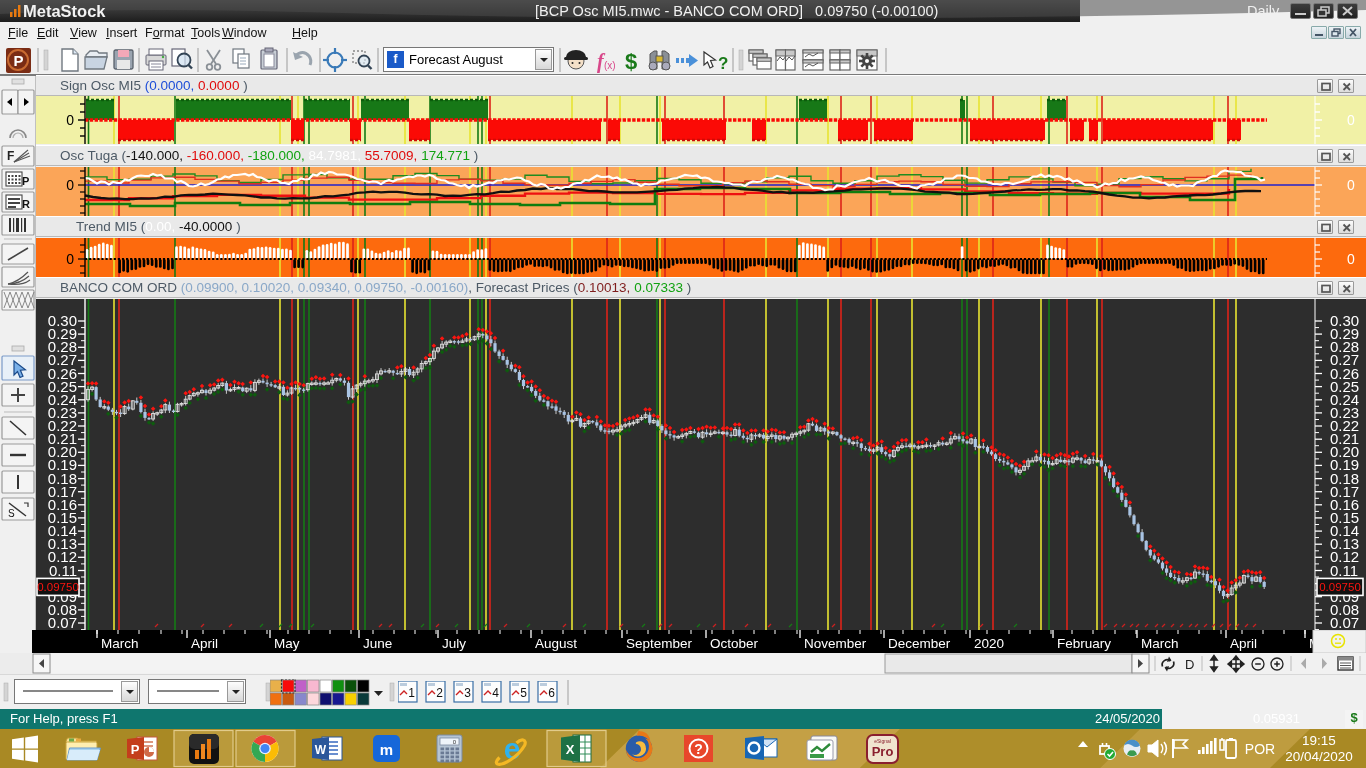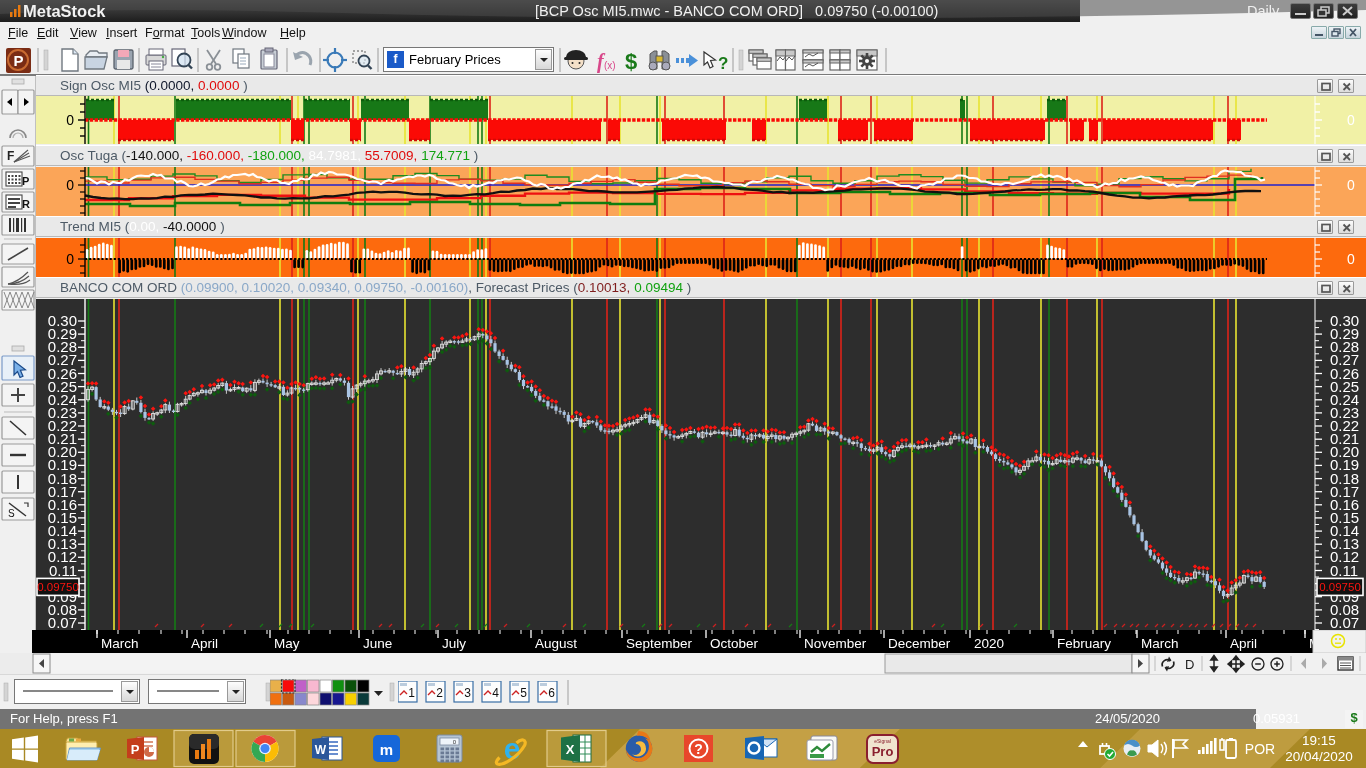--- a/index.html
+++ b/index.html
@@ -12,21 +12,21 @@
 #combo{position:absolute;left:383px;top:3px;width:171px;height:25px;background:#fff;border:1px solid #777}
 #combo .fi{position:absolute;left:3px;top:3px;width:17px;height:17px;background:#1a5ac8;color:#fff;font-size:12px;font-weight:bold;text-align:center;line-height:17px}
 #combo .ct{position:absolute;left:25px;top:4px;font-size:13px;color:#000}
 #combo .da{position:absolute;right:1px;top:1px;width:17px;height:21px;background:linear-gradient(#fdfdfd,#d8d8d8);border:1px solid #999}
 #combo .da:after{content:"";position:absolute;left:4px;top:8px;border:4px solid transparent;border-top-color:#222}
 #lefttb{left:0;top:76px;width:36px;height:554px;background:#f0f0f0;border-right:1px solid #c0c0c0;z-index:30}
 .phdr{left:36px;width:1330px;height:21px;background:#e9e9e9;border-top:1px solid #fff;border-bottom:1px solid #b8b8b8;font-size:13.5px;white-space:pre}
 .phdr>span{position:relative;top:2px}
 .pbtn{position:absolute;width:16px;height:14px;background:linear-gradient(#fcfcfc,#dcdcdc);border:1px solid #9a9a9a;border-radius:1px}
 .sname{color:#4d5a66}
-#statusbar{left:0;top:709px;width:1256px;height:20px;background:#737373;color:#fff;font-size:13px}
+#statusbar{left:0;top:709px;width:1162px;height:20px;background:#0f766e;color:#fff;font-size:13px}
 #taskbar{left:0;top:729px;width:1366px;height:39px}
 #row2{left:0;top:674px;width:1366px;height:35px;background:#f0f0f0;border-top:1px solid #d8d8d8}
 #scrollrow{left:0;top:653px;width:1366px;height:21px;background:#f1f1f1}
 .combo2{position:absolute;top:4px;height:25px;background:#fff;border:1px solid #777}
 .combo2 .da{position:absolute;right:1px;top:1px;width:17px;height:21px;background:linear-gradient(#fdfdfd,#d8d8d8);border:1px solid #999}
 .combo2 .da:after{content:"";position:absolute;left:4px;top:8px;border:4px solid transparent;border-top-color:#222}
 .wbtn{position:absolute;top:3px;width:21px;height:16px;background:linear-gradient(#3c3c3c,#222);border:1px solid #777;border-radius:2px}
 .mdibtn{position:absolute;top:4px;width:16px;height:13px;background:linear-gradient(#eef3f6,#c6d4dc);border:1px solid #8aa;border-radius:1px}
 </style></head>
 <body>
@@ -60,21 +60,21 @@
     </div>
 </div>
 <div id="menubar" class="abs">
 <span class="mitem" style="left:8px"><u>F</u>ile</span>
 <span class="mitem" style="left:37px"><u>E</u>dit</span>
 <span class="mitem" style="left:70px"><u>V</u>iew</span>
 <span class="mitem" style="left:106px"><u>I</u>nsert</span>
 <span class="mitem" style="left:145px">F<u>o</u>rmat</span>
 <span class="mitem" style="left:191px"><u>T</u>ools</span>
 <span class="mitem" style="left:222px"><u>W</u>indow</span>
-<span class="mitem" style="left:280px"><u>H</u>elp</span>
+<span class="mitem" style="left:292px"><u>H</u>elp</span>
 <div class="mdibtn" style="left:1311px"><svg width="14" height="11">
         <line x1="3" y1="8" x2="11" y2="8" stroke="#456" stroke-width="2"></line>
       </svg></div>
 <div class="mdibtn" style="left:1328px"><svg width="14" height="11">
         <rect x="5" y="2" width="6" height="4.5" fill="none" stroke="#456" stroke-width="1.4"></rect>
         <rect x="3" y="4.5" width="6" height="4.5" fill="#dde8ee" stroke="#456" stroke-width="1.4"></rect>
       </svg></div>
 <div class="mdibtn" style="left:1345px"><svg width="14" height="11">
         <path d="M4 2 L10 9 M10 2 L4 9" stroke="#456" stroke-width="1.8"></path>
       </svg></div>
@@ -200,21 +200,21 @@
           <line x1="867" y1="17" x2="861.3" y2="11.3"></line>
           <line x1="867" y1="17" x2="867.0" y2="9.0"></line>
           <line x1="867" y1="17" x2="872.7" y2="11.3"></line>
         </g>
         <circle cx="867" cy="17" r="2" fill="#fff"></circle>
       </g>
       <line x1="886" y1="4" x2="886" y2="28" stroke="#b8b8b8" stroke-width="1.5"></line>
     </svg>
 <div id="combo">
       <div class="fi">f</div>
-      <div class="ct">February Prices</div>
+      <div class="ct">Forecast August</div>
       <div class="da"></div>
     </div>
 </div>
 <div id="lefttb" class="abs"><svg width="36" height="554">
       <rect x="12" y="3" width="12" height="5" fill="#e0e0e0" stroke="#aaa" stroke-width="0.8"></rect>
       <rect x="2" y="14" width="16" height="24" fill="#f4f4f4" stroke="#999" stroke-width="1.2" rx="1"></rect>
       <rect x="18" y="14" width="16" height="24" fill="#f4f4f4" stroke="#999" stroke-width="1.2" rx="1"></rect>
       <path d="M12 22 l-5 4 l5 4 z" fill="#000"></path>
       <path d="M24 22 l5 4 l-5 4 z" fill="#000"></path>
       <path d="M10 62 a8 8 0 0 1 16 0" fill="none" stroke="#888" stroke-width="1.6"></path>
@@ -295,21 +295,21 @@
       <rect x="2" y="368" width="32" height="22" fill="#f4f4f4" stroke="#999" stroke-width="1.2" rx="1"></rect>
       <line x1="10" y1="379" x2="26" y2="379" stroke="#333" stroke-width="2.4"></line>
       <rect x="2" y="395" width="32" height="22" fill="#f4f4f4" stroke="#999" stroke-width="1.2" rx="1"></rect>
       <line x1="18" y1="399" x2="18" y2="413" stroke="#333" stroke-width="2"></line>
       <rect x="2" y="422" width="32" height="22" fill="#f4f4f4" stroke="#999" stroke-width="1.2" rx="1"></rect>
       <line x1="9" y1="427" x2="26" y2="440" stroke="#333" stroke-width="1.4"></line>
       <text x="8" y="441" font-size="10" fill="#111">S</text>
       <path d="M24 427 h4 v4" fill="none" stroke="#333" stroke-width="1.2"></path>
     </svg></div>
 
-<div class="phdr abs" style="top:75px"><span style="margin-left:24px" class="sname">Sign Osc MI5 <span style="color:#0f172a">(0.0000,</span> <span style="color:#e00b0b">0.0000</span> )</span><div class="pbtn" style="left:1281px;top:3px"><svg width="16" height="14">
+<div class="phdr abs" style="top:75px"><span style="margin-left:24px" class="sname">Sign Osc MI5 <span style="color:#1d4ed8">(0.0000,</span> <span style="color:#e00b0b">0.0000</span> )</span><div class="pbtn" style="left:1281px;top:3px"><svg width="16" height="14">
         <rect x="4" y="3.5" width="8" height="6.5" fill="none" stroke="#555" stroke-width="1.7"></rect>
       </svg></div>
 <div class="pbtn" style="left:1302px;top:3px"><svg width="16" height="14">
         <path d="M4.5 3.5 L11 10 M11 3.5 L4.5 10" stroke="#555" stroke-width="1.8"></path>
       </svg></div></div>
 <div class="abs" style="left:0;top:96px;width:1366px;height:48px"><svg width="1366" height="48">
       <rect width="1366" height="48" fill="#f1f1a6"></rect>
       <line x1="88.5" y1="0" x2="88.5" y2="48" stroke="#157a15" stroke-width="1.6"></line>
       <line x1="114" y1="0" x2="114" y2="48" stroke="#e8e431" stroke-width="1.6"></line>
       <line x1="119" y1="0" x2="119" y2="48" stroke="#dd2319" stroke-width="1.6"></line>
@@ -491,21 +491,21 @@
       <line x1="1315" y1="32" x2="1320" y2="32" stroke="#fff" stroke-width="1.2"></line>
       <line x1="80" y1="39" x2="85" y2="39" stroke="#000" stroke-width="1.2"></line>
       <line x1="1315" y1="39" x2="1320" y2="39" stroke="#fff" stroke-width="1.2"></line>
       <line x1="80" y1="46" x2="85" y2="46" stroke="#000" stroke-width="1.2"></line>
       <line x1="1315" y1="46" x2="1320" y2="46" stroke="#fff" stroke-width="1.2"></line>
       <line x1="1315" y1="0" x2="1315" y2="49" stroke="#fff" stroke-width="1"></line>
       <text x="74" y="23" font-size="14" fill="#000" text-anchor="end">0</text>
       <text x="1347" y="23" font-size="14" fill="#fff">0</text>
     </svg></div>
 
-<div class="phdr abs" style="top:216px"><span style="margin-left:24px" class="sname">Trend MI5 (<span style="color:#fff">0.00,</span> <span style="color:#111">-40.0000</span> )</span><div class="pbtn" style="left:1281px;top:3px"><svg width="16" height="14">
+<div class="phdr abs" style="top:216px"><span style="margin-left:40px" class="sname">Trend MI5 (<span style="color:#fff">0.00,</span> <span style="color:#111">-40.0000</span> )</span><div class="pbtn" style="left:1281px;top:3px"><svg width="16" height="14">
         <rect x="4" y="3.5" width="8" height="6.5" fill="none" stroke="#555" stroke-width="1.7"></rect>
       </svg></div>
 <div class="pbtn" style="left:1302px;top:3px"><svg width="16" height="14">
         <path d="M4.5 3.5 L11 10 M11 3.5 L4.5 10" stroke="#555" stroke-width="1.8"></path>
       </svg></div></div>
 <div class="abs" style="left:0;top:238px;width:1366px;height:39px"><svg width="1366" height="39">
       <rect width="1366" height="39" fill="#fd6a0d"></rect>
       <line x1="88.5" y1="0" x2="88.5" y2="39" stroke="#157a15" stroke-width="1.6"></line>
       <line x1="114" y1="0" x2="114" y2="39" stroke="#e8e431" stroke-width="1.6"></line>
       <line x1="119" y1="0" x2="119" y2="39" stroke="#dd2319" stroke-width="1.6"></line>
@@ -850,21 +850,21 @@
       <line x1="1315" y1="21" x2="1322" y2="21" stroke="#fff" stroke-width="1.2"></line>
       <line x1="80" y1="28" x2="85" y2="28" stroke="#000" stroke-width="1.2"></line>
       <line x1="1315" y1="28" x2="1320" y2="28" stroke="#fff" stroke-width="1.2"></line>
       <line x1="80" y1="35" x2="85" y2="35" stroke="#000" stroke-width="1.2"></line>
       <line x1="1315" y1="35" x2="1320" y2="35" stroke="#fff" stroke-width="1.2"></line>
       <line x1="1315" y1="0" x2="1315" y2="39" stroke="#fff" stroke-width="1"></line>
       <text x="74" y="26" font-size="14" fill="#000" text-anchor="end">0</text>
       <text x="1347" y="26" font-size="14" fill="#fff">0</text>
     </svg></div>
 
-<div class="phdr abs" style="top:277px"><span style="margin-left:24px" class="sname">BANCO COM ORD <span style="color:#8aa8c8">(0.09900, 0.10020, 0.09340, 0.09750, -0.00160)</span>, Forecast Prices (<span style="color:#7f1d1d">0.10013,</span> <span style="color:#11a211">0.09494</span> )</span><div class="pbtn" style="left:1281px;top:3px"><svg width="16" height="14">
+<div class="phdr abs" style="top:277px"><span style="margin-left:24px" class="sname">BANCO COM ORD <span style="color:#8aa8c8">(0.09900, 0.10020, 0.09340, 0.09750, -0.00160)</span>, Forecast Prices (<span style="color:#7f1d1d">0.10013,</span> <span style="color:#11a211">0.07333</span> )</span><div class="pbtn" style="left:1281px;top:3px"><svg width="16" height="14">
         <rect x="4" y="3.5" width="8" height="6.5" fill="none" stroke="#555" stroke-width="1.7"></rect>
       </svg></div>
 <div class="pbtn" style="left:1302px;top:3px"><svg width="16" height="14">
         <path d="M4.5 3.5 L11 10 M11 3.5 L4.5 10" stroke="#555" stroke-width="1.8"></path>
       </svg></div></div>
 <div class="abs" style="left:0;top:299px;width:1366px;height:331px"><svg width="1366" height="331">
       <rect width="1366" height="331" fill="#2d2d2d"></rect>
       <line x1="88.5" y1="0" x2="88.5" y2="331" stroke="#157a15" stroke-width="1.6"></line>
       <line x1="114" y1="0" x2="114" y2="331" stroke="#e8e431" stroke-width="1.6"></line>
       <line x1="119" y1="0" x2="119" y2="331" stroke="#dd2319" stroke-width="1.6"></line>

